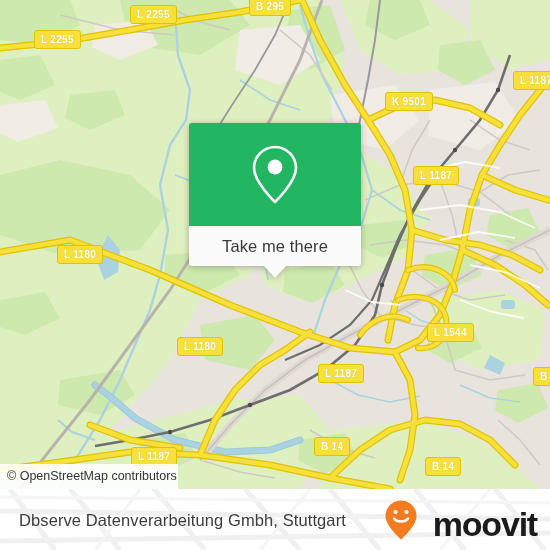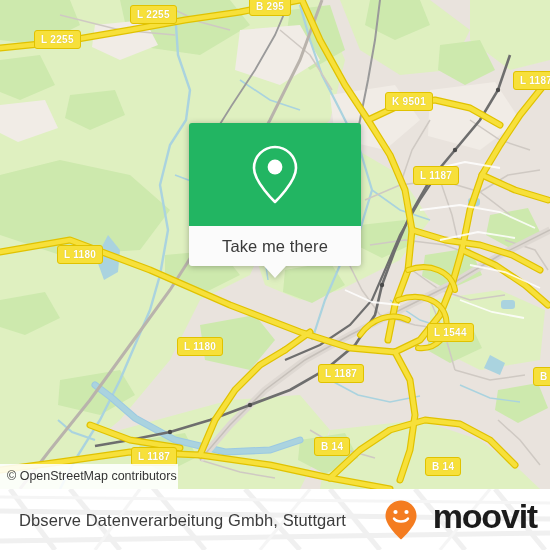--- a/index.html
+++ b/index.html
@@ -115,21 +115,21 @@
     color: #3c3c3c;
     letter-spacing: .1px;
     white-space: nowrap;
   }
   .brand {
     position: absolute;
     right: 13px;
     top: 50%;
     transform: translateY(-50%);
     display: flex;
-    align-items: flex-start;
+    align-items: flex-end;
     gap: 15px;
   }
   .brand-word {
     font-size: 34px;
     font-weight: bold;
     color: #1b1b1b;
     letter-spacing: -1.2px;
     line-height: 34px;
   }
 </style>

